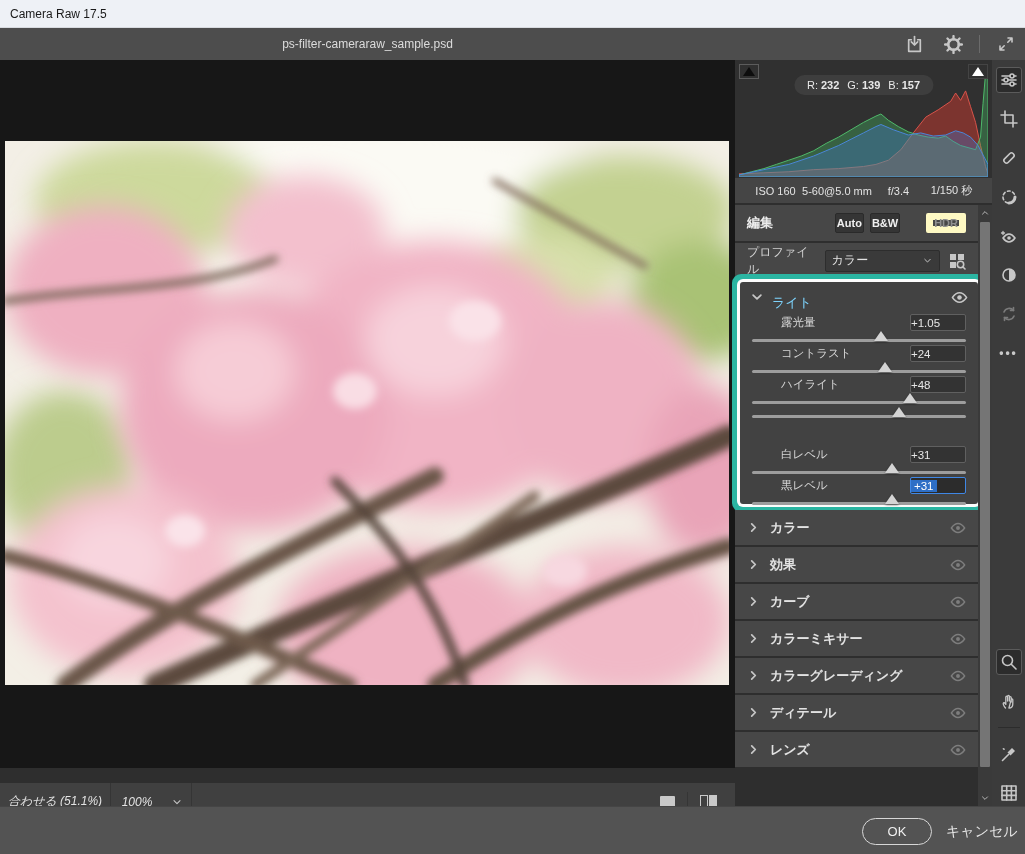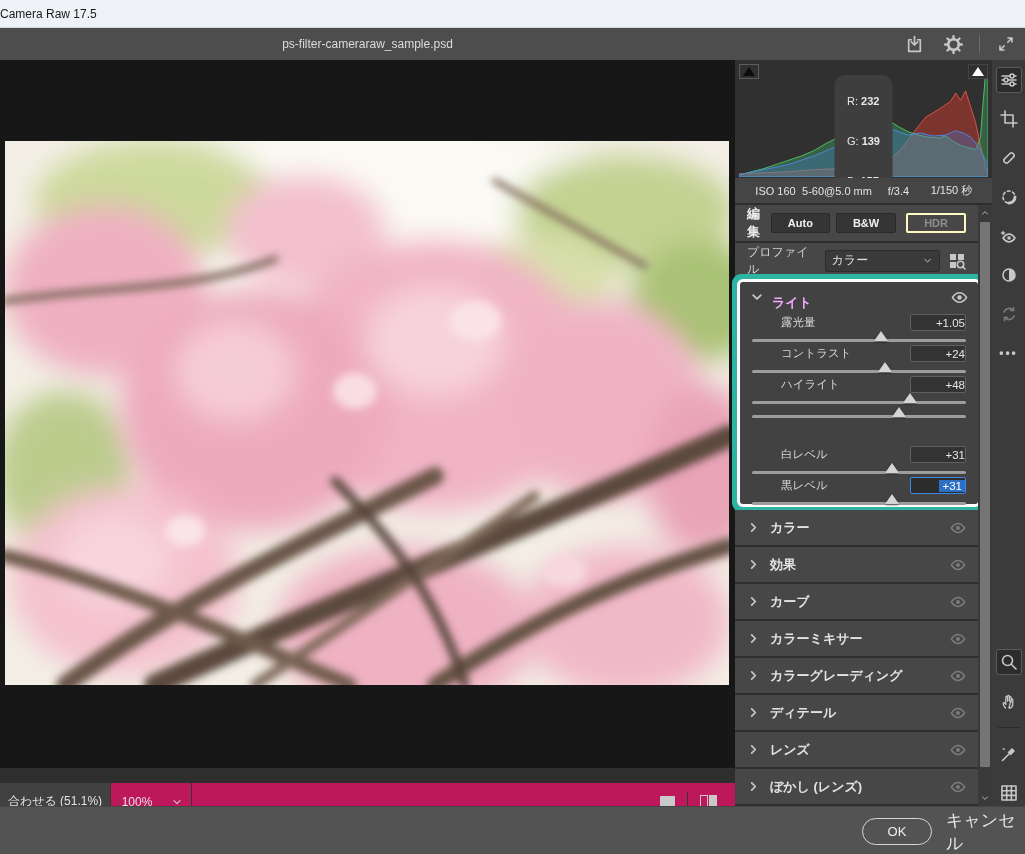--- a/index.html
+++ b/index.html
@@ -7,37 +7,37 @@
   body {
     position:relative; background:#2e2e2e; overflow:hidden;
     font-family:"Liberation Sans","DejaVu Sans",sans-serif;
     -webkit-font-smoothing:antialiased;
   }
   svg { display:block; }
 
   
   #titlebar { position:absolute; left:0; top:0; width:1025px; height:28px;
     background:#eef1f6; border-bottom:1px solid #d8dbe0;
-    display:flex; align-items:center; 
+    display:flex; align-items:center; padding-left:10px;
     font-size:12px; color:#1a1a1a; }
 
   
   #appheader { position:absolute; left:0; top:28px; width:1025px; height:32px; background:#4d4d4d;padding-left:33px; }
   #filename { position:absolute; left:0; top:0; width:735px; height:32px; line-height:32px;
     text-align:center; font-size:12px; color:#dcdcdc; }
   .hdr-icons { position:absolute; right:6px; top:0; height:32px; display:flex; align-items:center; gap:13px; }
   .hdr-sep { width:1px; height:18px; background:#6b6b6b; }
 
   
   #preview { position:absolute; left:0; top:60px; width:735px; height:708px; background:#171717; }
   #photo { position:absolute; left:5px; top:81px; width:724px; height:544px; }
 
   
-  #zoombar { position:absolute; left:0; top:783px; width:735px; height:38px; background:#be185d;
-    display:flex; align-items:stretch; color:#e3e3e3; font-size:12px; }
+  #zoombar { position:absolute; left:0; top:783px; width:735px; height:38px; background:#404040;
+    display:flex; align-items:stretch; color:#e3e3e3; font-size:12px;font-style:italic; }
   #fit-tab { width:110px; display:flex; align-items:center; justify-content:center;
     background:#414141; border-bottom:2px solid #ffffff; }
   .zb-sep { width:1px; background:#353535; }
   #zoom-level { width:52px; display:flex; align-items:center; justify-content:center; }
   #zoom-dd { width:28px; display:flex; align-items:center; justify-content:center; }
   #zb-icons { margin-left:auto; display:flex; align-items:center; gap:12px; padding-right:18px; }
   .preview-sq { position:relative; width:15px; height:13px; background:#c9c9c9; border-radius:1px; }
   .preview-sq::after { content:""; position:absolute; right:-3px; bottom:-3px;
     border-left:4px solid transparent; border-bottom:4px solid #c9c9c9; }
   .split-ico { display:flex; gap:1px; }
@@ -49,57 +49,57 @@
 
   #histogram { position:absolute; left:0; top:0; width:257px; height:118px; background:#303030; overflow:hidden; }
   #histo-svg { position:absolute; left:4px; right:4px; bottom:1px; top:12px; width:249px; height:105px; }
   .clipbox { position:absolute; top:4px; width:20px; height:15px; border:1px solid #5c5c5c;
     display:flex; align-items:flex-end; justify-content:center; background:#303030; }
   .clipbox.left { left:4px; } .clipbox.right { right:4px; border-color:#444; }
   .tri { width:0; height:0; border-left:6px solid transparent; border-right:6px solid transparent; margin-bottom:2px; }
   .tri.black { border-bottom:9px solid #0d0d0d; }
   .tri.white { border-bottom:9px solid #ffffff; }
   #rgb-pill { position:absolute; top:15px; left:50%; transform:translateX(-50%);
-    background:#3e3e3e; border-radius:10px; padding:20px 13px; font-size:11px; color:#e8e8e8;
-    white-space:nowrap; display:flex; gap:28px;flex-direction:column; }
+    background:#3e3e3e; border-radius:10px; padding:4px 13px; font-size:11px; color:#e8e8e8;
+    white-space:nowrap; display:flex; gap:8px; }
   #rgb-pill b { font-weight:700; margin-left:3px; }
 
   #exifbar { position:absolute; left:0; top:118px; width:257px; height:25px; background:#454545;
     display:flex; align-items:center; font-size:11px; color:#e3e3e3; padding:10px 14px; gap:0; }
   #exifbar span { flex:1; text-align:center; white-space:nowrap; }
 
   #editrow { position:absolute; left:0; top:145px; width:243px; height:36px; background:#474747;
     display:flex; align-items:center; padding:0 12px; }
   #edit-title { font-size:13px; font-weight:700; color:#ececec; }
   #edit-btns { margin-left:auto; display:flex; align-items:center; gap:6px; }
-  .mode-btn { height:20px; padding:0 16px; background:#353535; border:1px solid #2a2a2a; border-radius:2px;
+  .mode-btn { height:20px; padding:0 1px; background:#353535; border:1px solid #2a2a2a; border-radius:2px;
     color:#f0f0f0; font-size:11px; font-weight:700; display:flex; align-items:center; }
-  .mode-btn.hdr { background:transparent; border:2px solid #fef9c3; color:#8f8f8f; margin-left:4px; }
+  .mode-btn.hdr { background:transparent; border:7px solid #fef9c3; color:#8f8f8f; margin-left:20px; }
 
   #profilerow { position:absolute; left:0; top:183px; width:243px; height:35px; background:#474747;
     display:flex; align-items:center; padding:0 12px; font-size:12px; color:#d2d2d2; }
   #profile-select { margin-left:12px; width:128px; height:22px; background:#3a3a3a;
     border:1px solid #2d2d2d; border-radius:2px; display:flex; align-items:center;
     padding:0 6px; color:#e2e2e2; }
   #profile-select .chev { margin-left:auto; }
   #profile-browse { margin-left:8px; }
 
   
   #lightpanel { position:absolute; left:5px; top:222px; width:238px; height:222px;
     background:#424242; border-radius:3px;
     box-shadow:0 0 0 3px #fdfdfd, 0 0 0 8px #2bb5a2; }
   #light-header { height:30px; display:flex; align-items:center; padding:0 10px; gap:8px; }
-  #light-title { font-size:13px; font-weight:700; color:#f0abfc;margin-top:12px; }
+  #light-title { font-size:13px; font-weight:400; color:#7dd3fc;margin-top:12px; }
   #light-eye { margin-left:auto; }
   #sliders { padding:2px 12px 0 12px; }
   .sgroup { height:31px; }
   .srow { display:flex; align-items:center; justify-content:space-between; height:17px; }
   .slabel { font-size:11.5px; color:#d6d6d6;margin-left:29px; }
   .sval { width:56px; height:17px; background:#333; border:1px solid #606060; border-radius:2px;
-    font-size:11.5px; color:#e6e6e6; display:flex; align-items:center; justify-content:flex-end; }
+    font-size:11.5px; color:#e6e6e6; display:flex; align-items:center; justify-content:flex-start; }
   .sval.selected { border-color:#3f87e5; background:#2c2c2c; }
   .sval.selected span { background:#2e6fc6; color:#fff; padding:0 3px; }
   .strack { position:relative; height:3px; background:#9d9d9d; border-radius:2px; margin:8px 0 3px 0; }
   .thumb { position:absolute; top:-8px; transform:translateX(-50%); width:0; height:0;
     border-left:7px solid transparent; border-right:7px solid transparent; border-bottom:10px solid #d4d4d4;
     filter:drop-shadow(0 1px 1px rgba(0,0,0,.5)); }
 
   
   #panel-list { position:absolute; left:0; top:450px; width:243px; }
   .prow { height:35px; margin-bottom:2px; background:#474747; display:flex; align-items:center;
@@ -124,21 +124,21 @@
   .strip-spacer { flex:1; }
   .dots { color:#c9c9c9; font-size:12px; letter-spacing:2px; font-weight:700; line-height:10px; }
 
   
   #footer { position:absolute; left:0; top:806px; width:1025px; height:48px; background:#535353;
     border-top:1px solid #454545; display:flex; align-items:center; }
   #ok-btn { position:absolute; left:862px; top:11px; width:70px; height:27px; border:1.5px solid #d7d7d7;
     border-radius:14px; color:#f0f0f0; font-size:13px; display:flex; align-items:center; justify-content:center;
     background:transparent; }
   #cancel-btn { position:absolute; left:946px; top:11px; height:27px; display:flex; align-items:center;
-    color:#e6e6e6; font-size:17px; }
+    color:#e6e6e6; font-size:14px; }
 
   .ico { stroke:#c7c7c7; fill:none; stroke-width:1.6; stroke-linecap:round; stroke-linejoin:round; }
   .ico-fill { fill:#c7c7c7; stroke:none; }
 </style>
 </head>
 <body>
 
 <div id="titlebar">
   <span>Camera Raw 17.5</span>
 </div>
@@ -463,32 +463,20 @@
           <path d="M6.5 4 11.5 9 6.5 14"></path>
         </svg>
       <span class="plabel">レンズ</span>
       <span class="peye">
           <svg width="16" height="16" viewBox="0 0 18 18" class="ico">
             <path d="M1.5 9C4 5.5 6.5 4 9 4s5 1.5 7.5 5C14 12.5 11.5 14 9 14S4 12.5 1.5 9z"></path>
             <circle cx="9" cy="9" r="2.2" class="ico-fill"></circle>
           </svg>
         </span>
     </div>
-    <div class="prow">
-      <svg width="13" height="13" viewBox="0 0 18 18" class="ico" style="stroke-width:2.4">
-          <path d="M6.5 4 11.5 9 6.5 14"></path>
-        </svg>
-      <span class="plabel">ぼかし (レンズ)</span>
-      <span class="peye">
-          <svg width="16" height="16" viewBox="0 0 18 18" class="ico">
-            <path d="M1.5 9C4 5.5 6.5 4 9 4s5 1.5 7.5 5C14 12.5 11.5 14 9 14S4 12.5 1.5 9z"></path>
-            <circle cx="9" cy="9" r="2.2" class="ico-fill"></circle>
-          </svg>
-        </span>
-    </div>
   </div>
 
   <div id="vscroll">
     <span class="scroll-chev">
       <svg width="10" height="10" viewBox="0 0 18 18" class="ico">
           <path d="M4.5 11 9 6.5 13.5 11"></path>
         </svg>
     </span>
     <span id="vthumb"></span>
     <span class="scroll-chev bottom">

